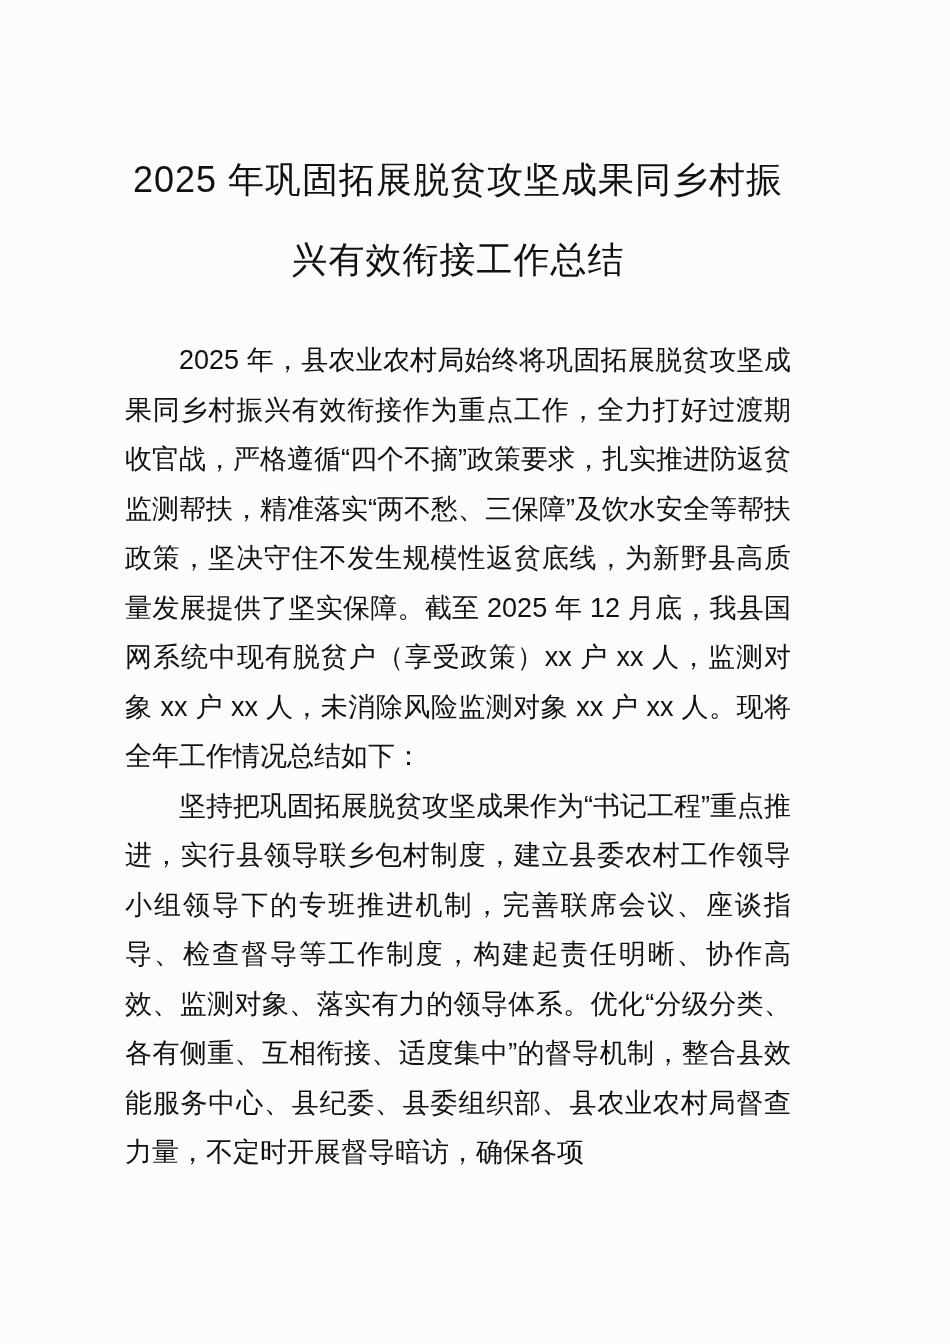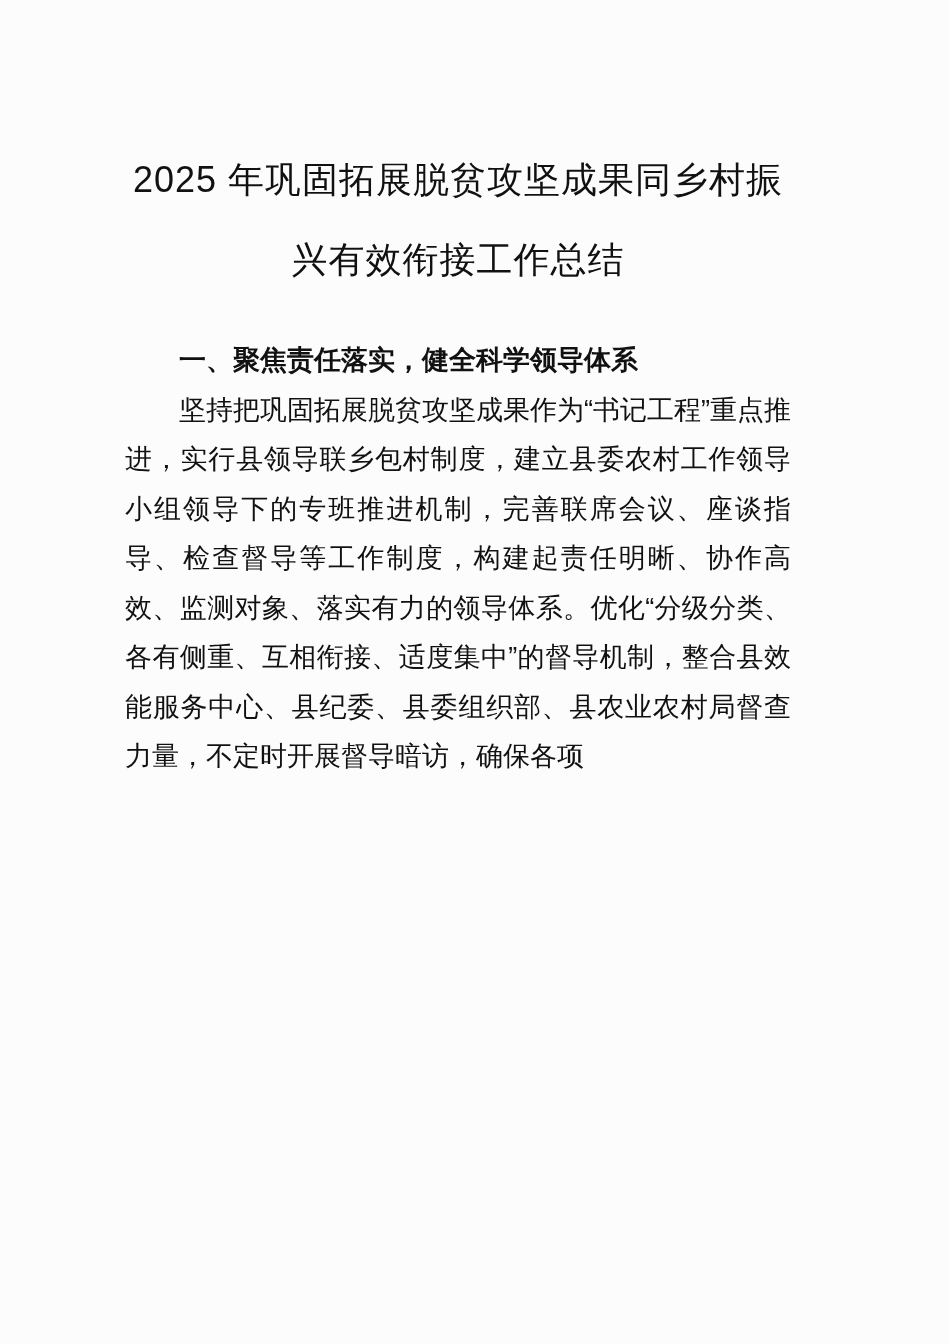--- a/index.html
+++ b/index.html
@@ -52,18 +52,18 @@
     text-align: left;
   }
 </style>
 </head>
 <body>
 
 <div class="page">
   <h1 class="doc-title">2025 年巩固拓展脱贫攻坚成果同乡村振兴有效衔接工作总结</h1>
 
   <div class="doc-body">
+    <p class="doc-paragraph">2025 年，县农业农村局始终将巩固拓展脱贫攻坚成果同乡村振兴有效衔接作为重点工作，全力打好过渡期收官战，严格遵循“四个不摘”政策要求，扎实推进防返贫监测帮扶，精准落实“两不愁、三保障”及饮水安全等帮扶政策，坚决守住不发生规模性返贫底线，为新野县高质量发展提供了坚实保障。截至 2025 年 12 月底，我县国网系统中现有脱贫户（享受政策）xx 户 xx 人，监测对象 xx 户 xx 人，未消除风险监测对象 xx 户 xx 人。现将全年工作情况总结如下：</p>
 
-    <h2 class="doc-heading">一、聚焦责任落实，健全科学领导体系</h2>
 
     <p class="doc-paragraph">坚持把巩固拓展脱贫攻坚成果作为“书记工程”重点推进，实行县领导联乡包村制度，建立县委农村工作领导小组领导下的专班推进机制，完善联席会议、座谈指导、检查督导等工作制度，构建起责任明晰、协作高效、监测对象、落实有力的领导体系。优化“分级分类、各有侧重、互相衔接、适度集中”的督导机制，整合县效能服务中心、县纪委、县委组织部、县农业农村局督查力量，不定时开展督导暗访，确保各项</p>
   </div>
 </div>
 
 </body></html>

